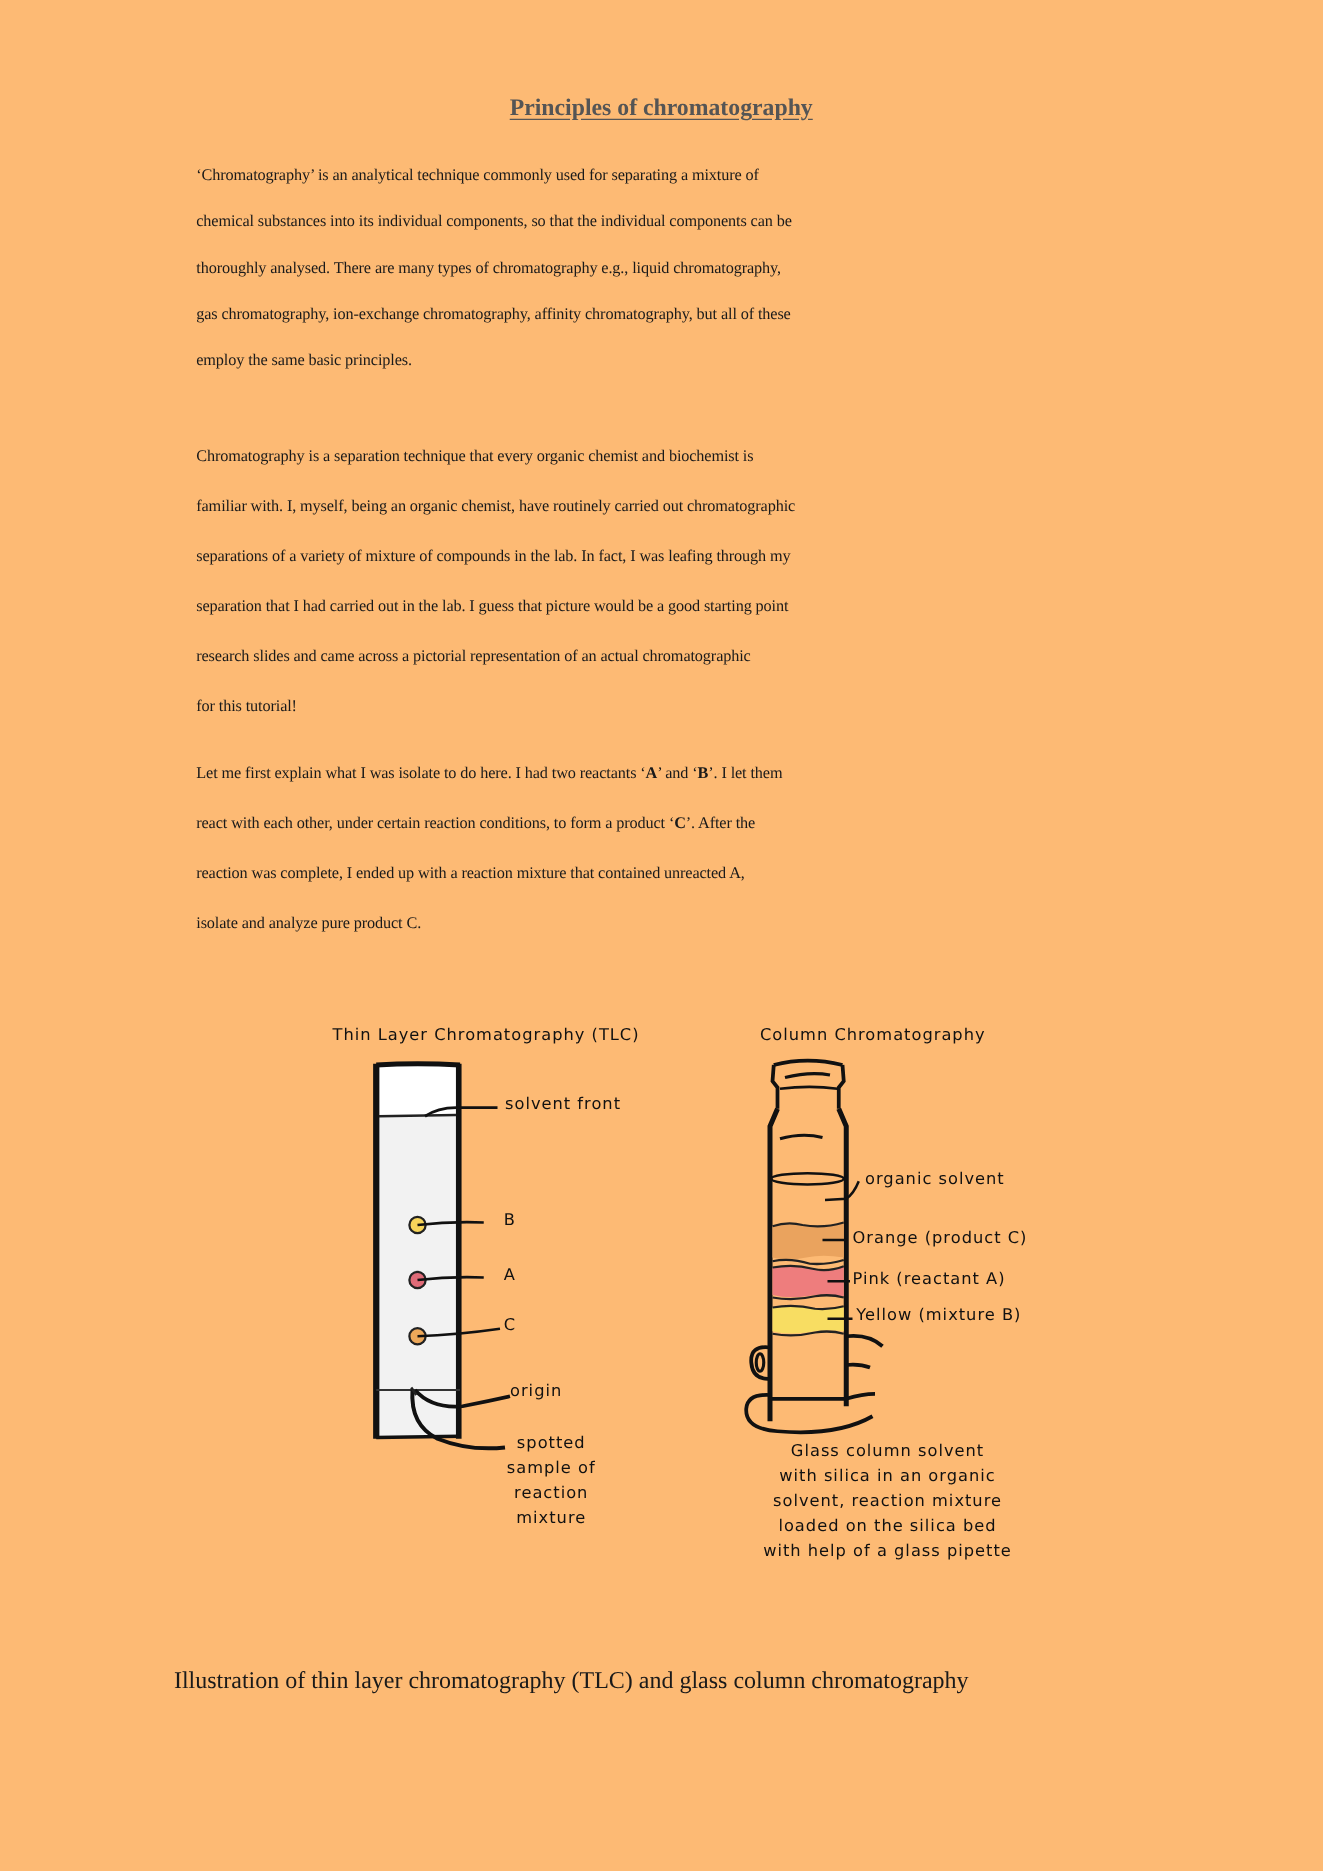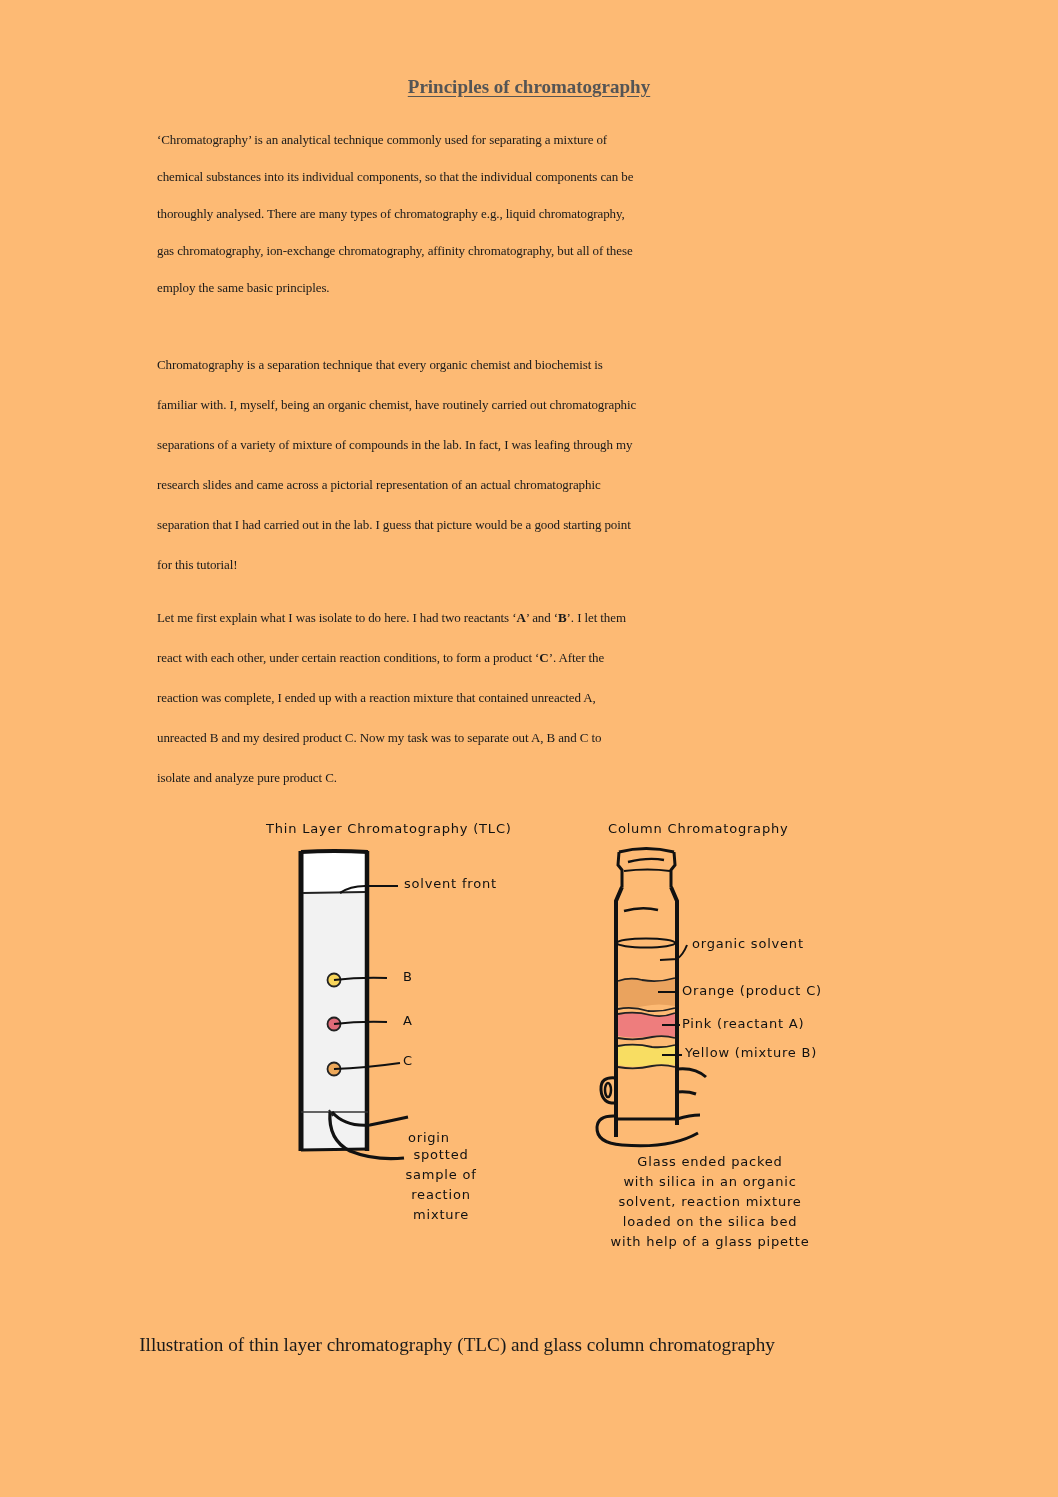--- a/index.html
+++ b/index.html
@@ -40,30 +40,29 @@
     <span class="line">chemical substances into its individual components, so that the individual components can be</span>
     <span class="line">thoroughly analysed. There are many types of chromatography e.g., liquid chromatography,</span>
     <span class="line">gas chromatography, ion-exchange chromatography, affinity chromatography, but all of these</span>
     <span class="line">employ the same basic principles.</span>
   </div>
 
   <div class="para" style="top:345px; line-height:40px;">
     <span class="line">Chromatography is a separation technique that every organic chemist and biochemist is</span>
     <span class="line">familiar with. I, myself, being an organic chemist, have routinely carried out chromatographic</span>
     <span class="line">separations of a variety of mixture of compounds in the lab. In fact, I was leafing through my</span>
+    <span class="line">separation that I had carried out in the lab. I guess that picture would be a good starting point</span>
     <span class="line">research slides and came across a pictorial representation of an actual chromatographic</span>
-    <span class="line">separation that I had carried out in the lab. I guess that picture would be a good starting point</span>
     <span class="line">for this tutorial!</span>
   </div>
 
   <div class="para p3" style="top:598px;">
     <span class="line"><span>Let me first explain what I was isolate to do here. I had two reactants ‘</span><b>A</b><span>’ and ‘</span><b>B</b><span>’. I let them</span></span>
     <span class="line"><span>react with each other, under certain reaction conditions, to form a product ‘</span><b>C</b><span>’. After the</span></span>
     <span class="line">reaction was complete, I ended up with a reaction mixture that contained unreacted A,</span>
-    <span class="line">unreacted B and my desired product C. Now my task was to separate out A, B and C to</span>
     <span class="line">isolate and analyze pure product C.</span>
   </div>
 
   <div class="diagram">
     <svg width="620" height="450" viewBox="0 0 620 450">
 
       <g>
         <rect x="52" y="37" width="64" height="297" fill="#fff"></rect>
         <rect x="52" y="78" width="64" height="256" fill="#f2f2f2"></rect>
         <path d="M51,37 Q84,35 118,37" stroke="#111" stroke-width="4" fill="none"></path>
@@ -125,35 +124,35 @@
         <path d="M366,304 L427,304 Q440,300 450,300" stroke="#111" stroke-width="3" fill="none"></path>
         <path d="M366,301 Q348,300 347,312 Q346,328 372,330 Q420,334 448,318" stroke="#111" stroke-width="3" fill="none"></path>
       </g>
     </svg>
 
     <div class="lbl hand" style="left:16px; top:6px;">Thin Layer Chromatography (TLC)</div>
     <div class="lbl hand" style="left:154px; top:61px;">solvent front</div>
     <div class="lbl hand" style="left:153px; top:154px;">B</div>
     <div class="lbl hand" style="left:153px; top:198px;">A</div>
     <div class="lbl hand" style="left:153px; top:238px;">C</div>
-    <div class="lbl hand" style="left:158px; top:291px;margin-top:24px;">origin</div>
+    <div class="lbl hand" style="left:158px; top:291px;">origin</div>
     <div class="caption-block hand" style="left:146px; top:330px; width:90px;">
       <div>spotted</div>
       <div>sample of</div>
       <div>reaction</div>
       <div>mixture</div>
     </div>
 
     <div class="lbl hand" style="left:358px; top:6px;">Column Chromatography</div>
     <div class="lbl hand" style="left:442px; top:121px;">organic solvent</div>
     <div class="lbl hand" style="left:432px; top:168px;">Orange (product C)</div>
     <div class="lbl hand" style="left:432px; top:201px;">Pink (reactant A)</div>
     <div class="lbl hand" style="left:435px; top:230px;">Yellow (mixture B)</div>
     <div class="caption-block hand" style="left:340px; top:337px; width:240px;">
-      <div>Glass ended packed</div>
+      <div>Glass column solvent</div>
       <div>with silica in an organic</div>
       <div>solvent, reaction mixture</div>
       <div>loaded on the silica bed</div>
       <div>with help of a glass pipette</div>
     </div>
   </div>
 
   <div class="caption">Illustration of thin layer chromatography (TLC) and glass column chromatography</div>
 </div>
 

